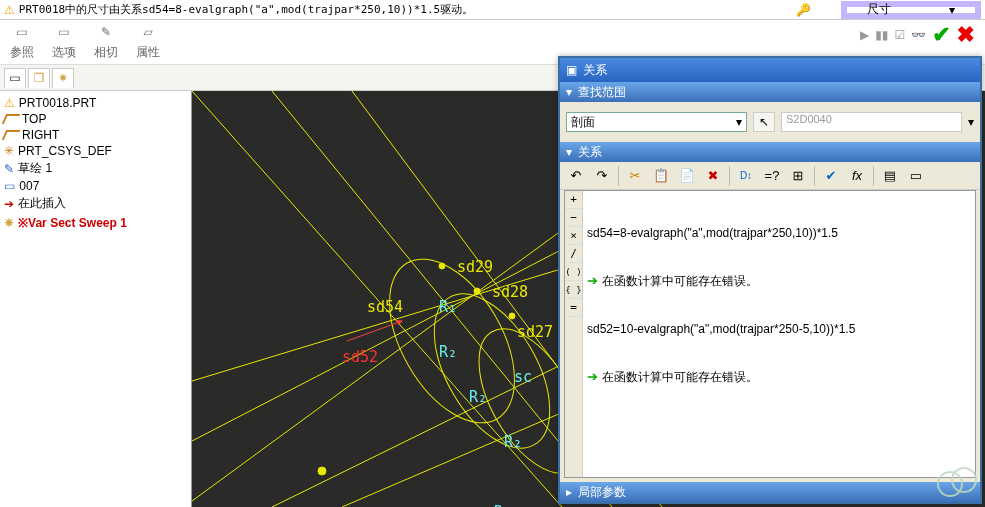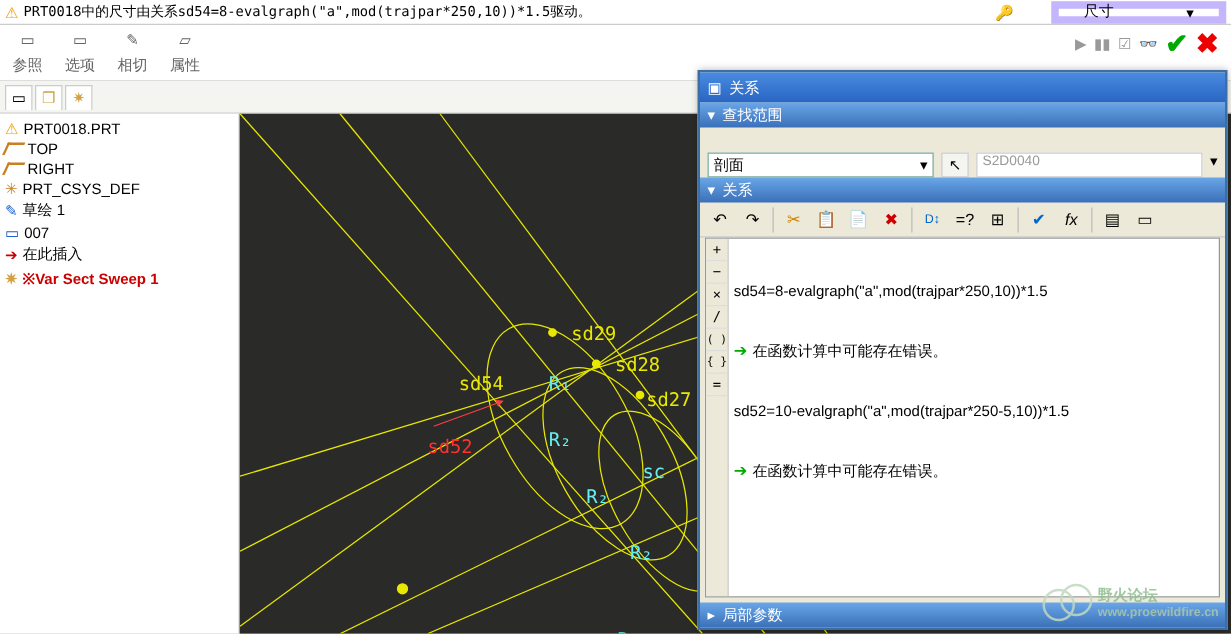--- a/index.html
+++ b/index.html
@@ -34,21 +34,21 @@
 
 .canvas { flex: 1; background: #2a2a28; position: relative; overflow: hidden; }
 .lbl { position: absolute; color: #e8e800; font-family: monospace; font-size: 15px; margin-top: 12px; }
 .lbl.red { color: #ff3030; }
 .lbl.cy { color: #66eeee; padding-left: 12px; }
 
 .relations-window { position: absolute; left: 558px; top: 56px; width: 424px; height: 448px; border: 2px solid #3a6ea5; background: #ece9d8; display: flex; flex-direction: column; box-shadow: 0 0 6px rgba(0,0,0,0.3); }
 .rel-title { background: linear-gradient(#4a8be0, #2865c2); color: #fff; height: 24px; display: flex; align-items: center; padding: 0 6px; gap: 6px; }
 .rel-menu { background: #ece9d8; height: 22px; display: flex; align-items: center; padding: 0 8px; gap: 16px; border-bottom: 1px solid #ccc; }
 .rel-section-hdr { background: linear-gradient(#6aa6e8, #3a70b8); color: #fff; height: 20px; display: flex; align-items: center; padding: 0 6px; gap: 6px; font-size: 11px; }
-.rel-find { height: 20px; display: flex; padding: 20px 6px; gap: 6px; }
+.rel-find { height: 20px; display: flex; align-items: center; padding: 20px 6px; gap: 6px; }
 .rel-find .sel { flex: 1; height: 20px; border: 1px solid #7a9; background: #fff; font-size: 11px; padding: 0 4px; display: flex; align-items: center; justify-content: space-between; }
 .rel-find .arrow-btn { width: 22px; height: 20px; border: 1px solid #ccc; background: #f4f4f0; display: flex; align-items: center; justify-content: center; }
 .rel-find .name-field { flex: 1; height: 20px; border: 1px solid #ccc; background: #fff; font-size: 11px; padding: 0 4px; color: #999; }
 
 .rel-toolbar { height: 28px; display: flex; align-items: center; padding: 0 4px; gap: 2px; border-bottom: 1px solid #ccc; }
 .rel-toolbar .tb { width: 24px; height: 22px; display: flex; align-items: center; justify-content: center; border: 1px solid transparent; font-size: 13px; }
 .rel-toolbar .sep { width: 1px; height: 20px; background: #bbb; margin: 0 2px; }
 
 .rel-body { flex: 1; display: flex; background: #fff; border: 1px solid #999; margin: 0 4px 4px 4px; overflow: hidden; }
 .rel-gutter { width: 18px; background: #ece9d8; border-right: 1px solid #ccc; display: flex; flex-direction: column; }
@@ -174,21 +174,21 @@
         <line x1="155" y1="250" x2="210" y2="230" marker-end="url(#ar)"></line>
       </g>
       <defs>
           <marker id="ar" markerWidth="6" markerHeight="6" refX="5" refY="3" orient="auto">
             <path d="M0,0 L6,3 L0,6 Z" fill="#ff4040"></path>
           </marker>
         </defs>
     </svg>
     <span class="lbl" style="left:265px;top:155px;">sd29</span>
     <span class="lbl" style="left:300px;top:180px;">sd28</span>
-    <span class="lbl" style="left:325px;top:208px;">sd27</span>
+    <span class="lbl" style="left:325px;top:220px;">sd27</span>
     <span class="lbl" style="left:175px;top:195px;">sd54</span>
     <span class="lbl red" style="left:150px;top:245px;">sd52</span>
     <span class="lbl cy" style="left:310px;top:265px;">sc</span>
     <span class="lbl cy" style="left:235px;top:195px;">R₁</span>
     <span class="lbl cy" style="left:235px;top:240px;">R₂</span>
     <span class="lbl cy" style="left:265px;top:285px;">R₂</span>
     <span class="lbl cy" style="left:300px;top:330px;">R₂</span>
     <span class="lbl cy" style="left:290px;top:400px;">R₁</span>
   </div>
 </div>
@@ -252,17 +252,13 @@
     </div>
   </div>
   <div class="rel-section-hdr">
     <span>▸</span>
     <span>局部参数</span>
   </div>
 </div>
 
 <div class="watermark">
   <div class="logo-circles"></div>
-  <div>
-    <div>野火论坛</div>
-    <div class="sub">www.proewildfire.cn</div>
-  </div>
 </div>
 
 </body></html>

